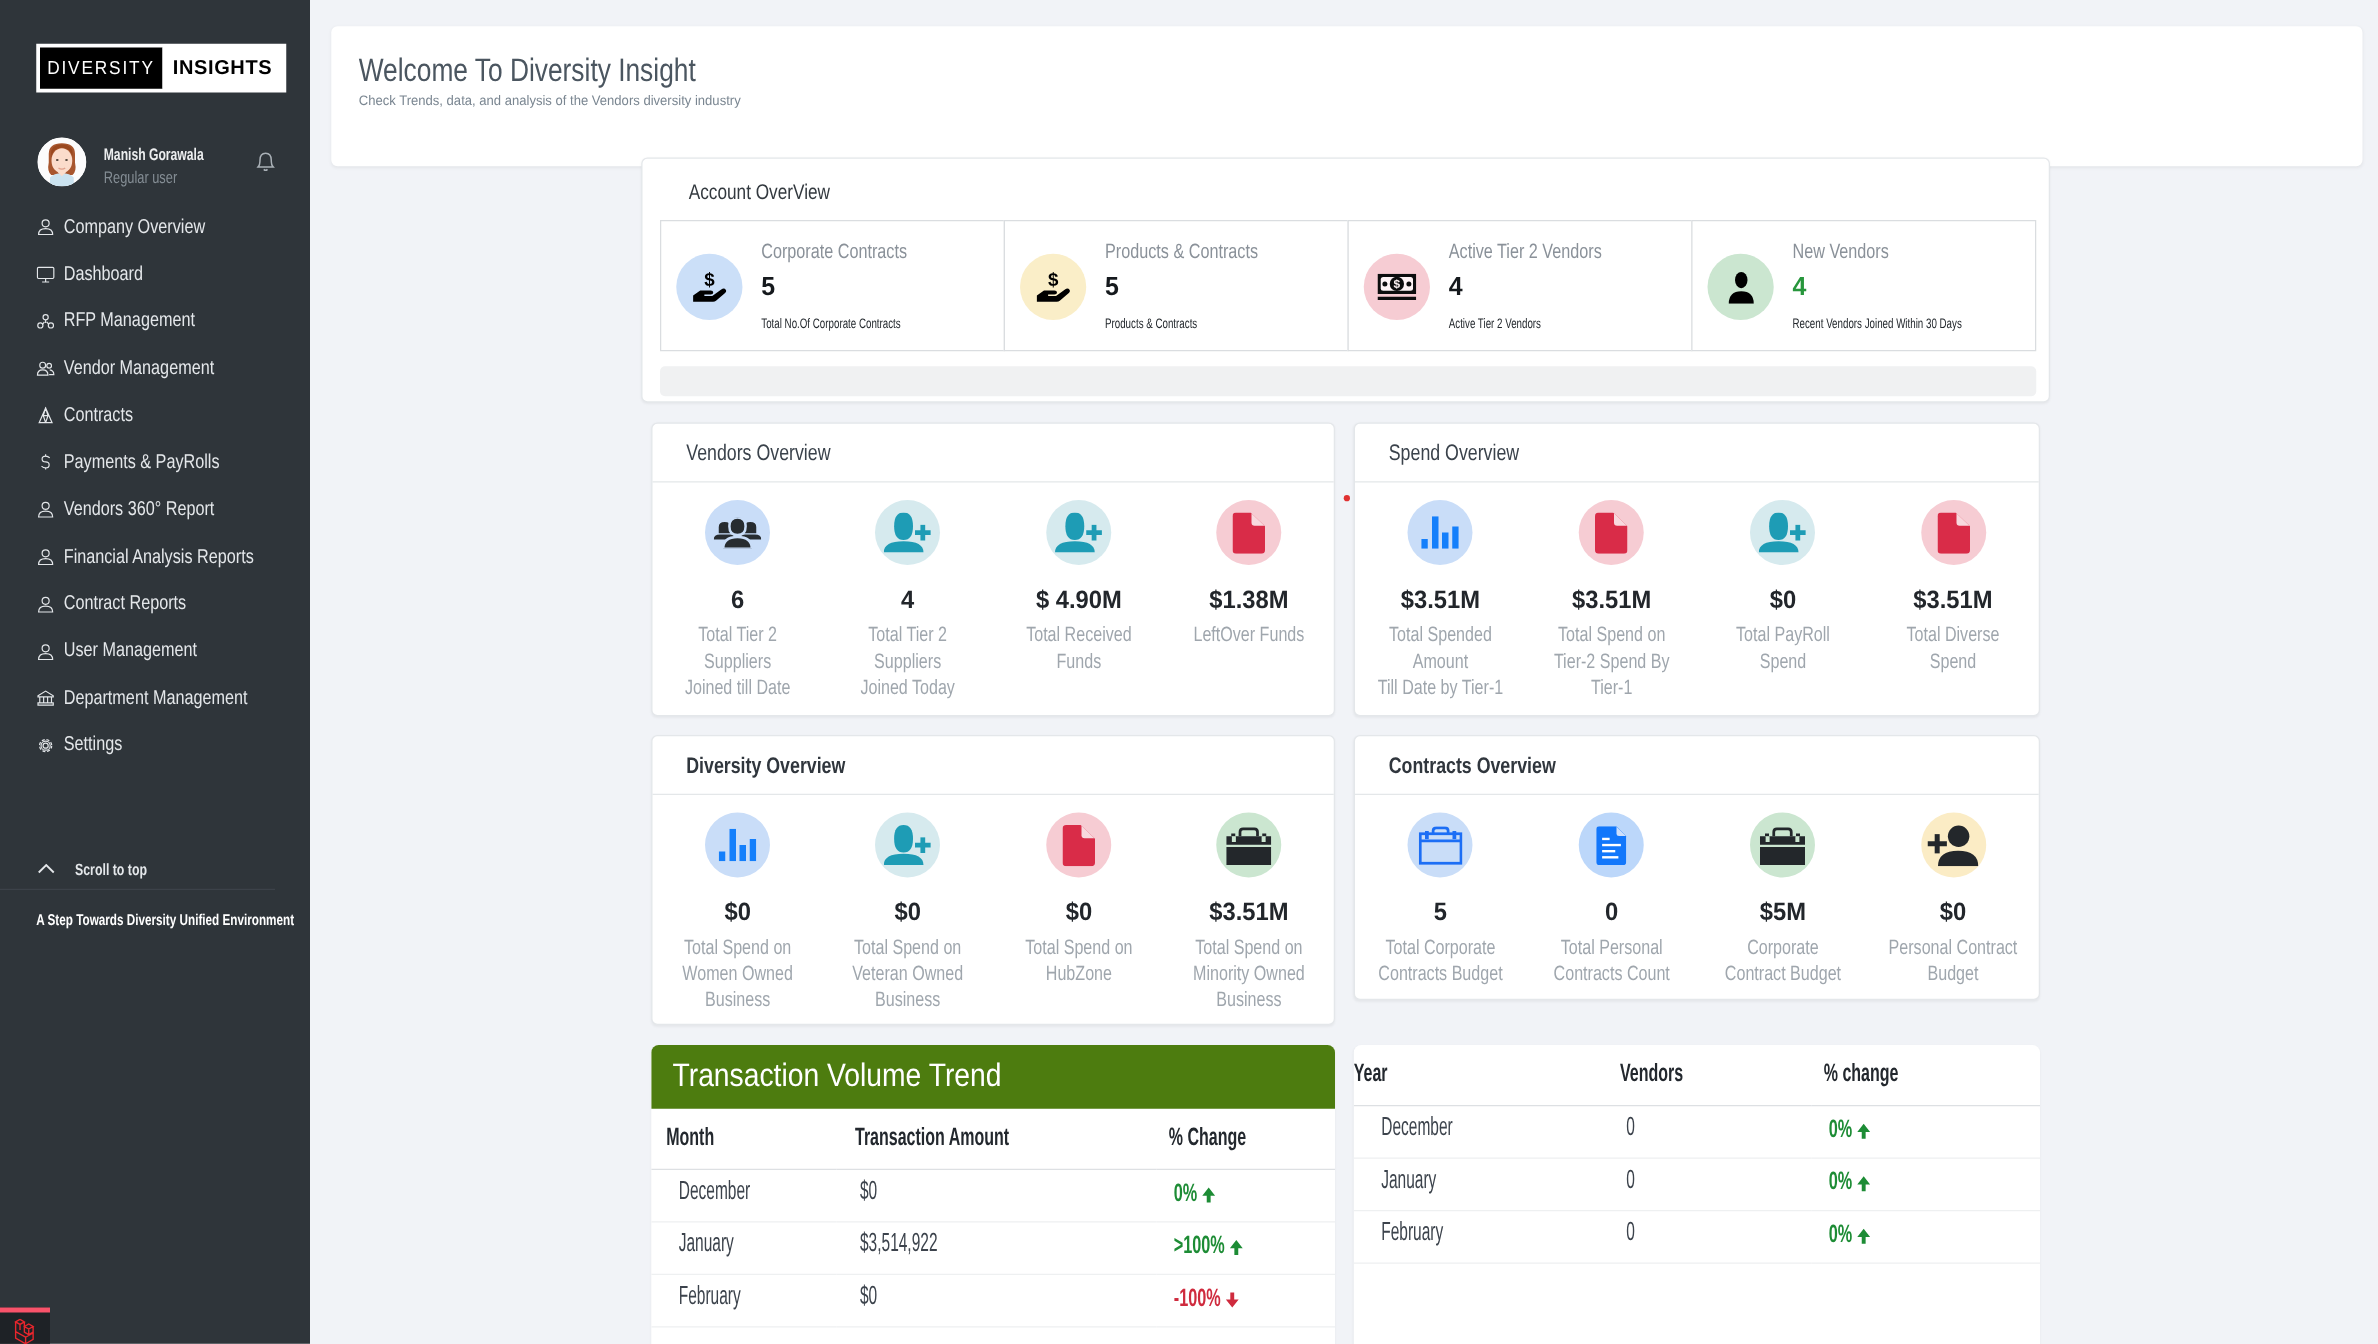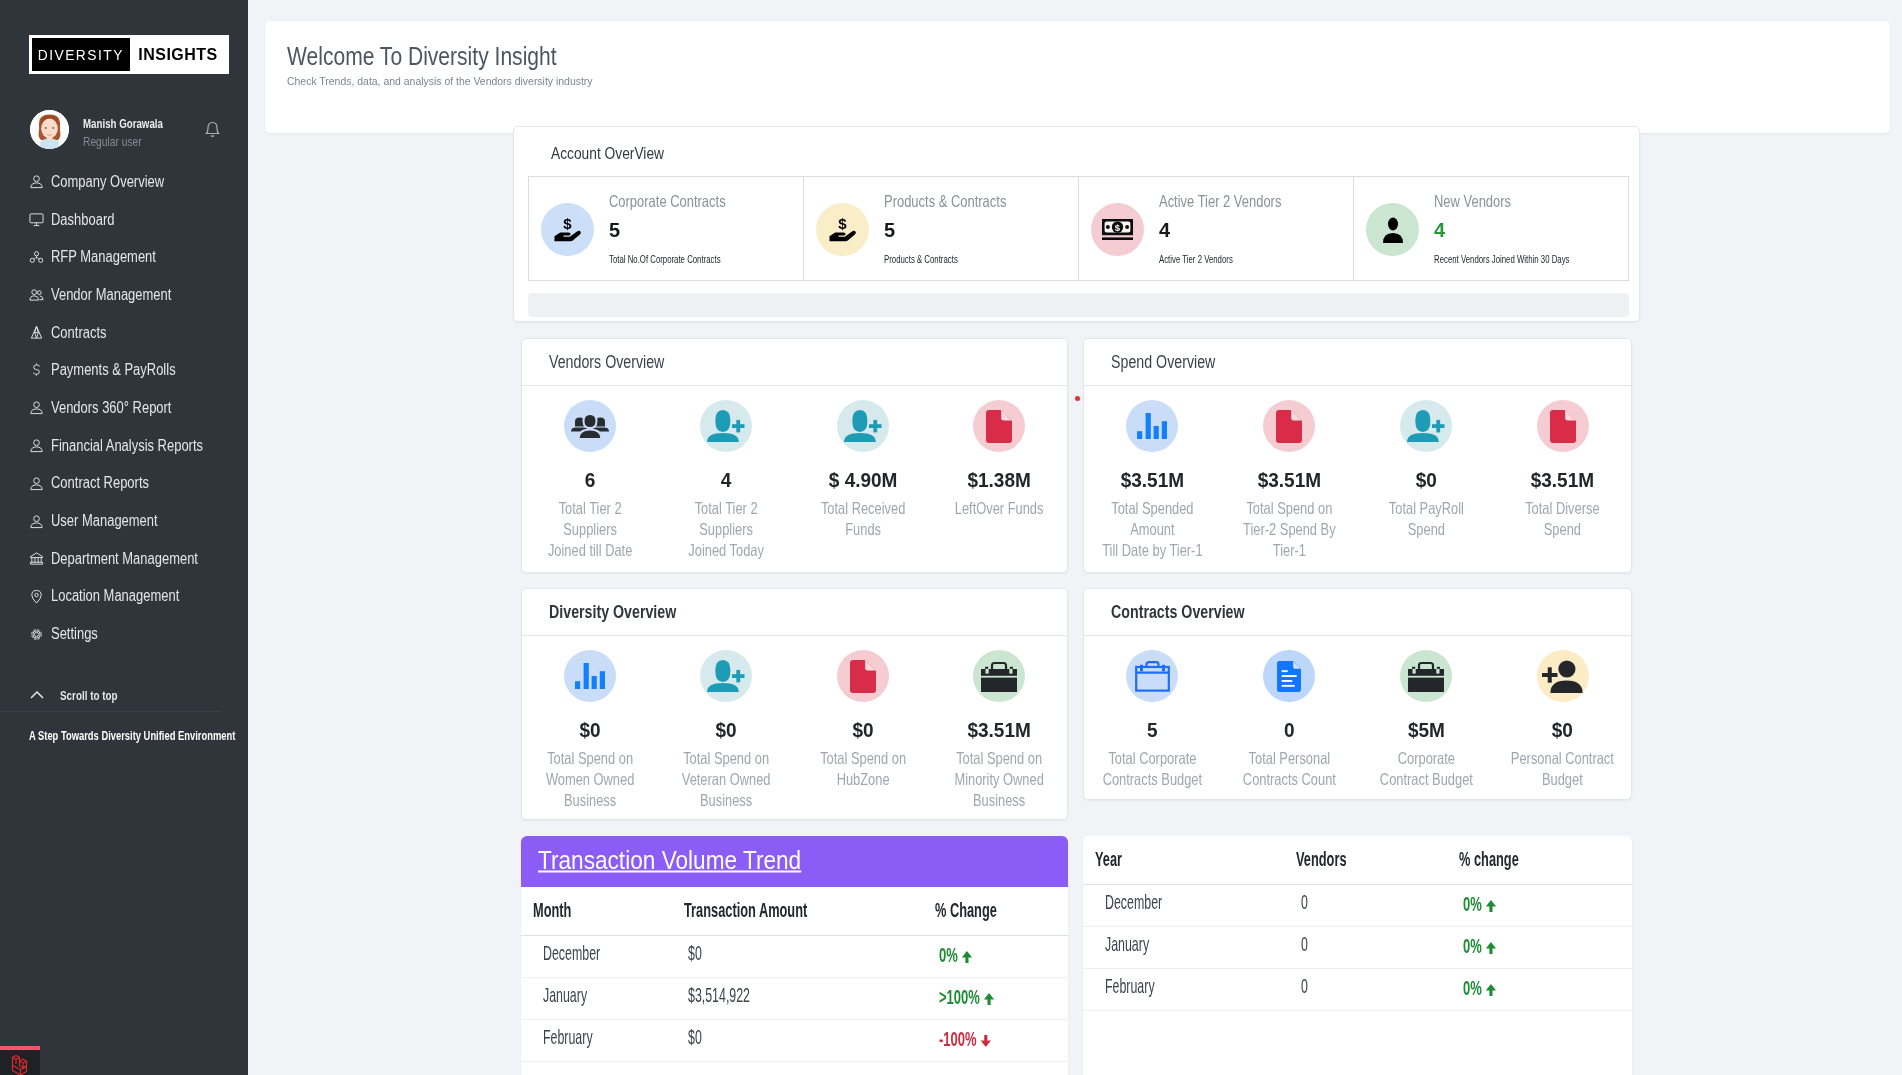--- a/index.html
+++ b/index.html
@@ -73,21 +73,21 @@
 .c-green { background:#cbe6d0; }
 .c-teal { background:#d6eaee; }
 .c-lblue { background:#c9ddf8; }
 
 
 .ttable { position:absolute; background:#fff; border-radius:6px; box-shadow:0 1px 2px rgba(0,0,0,0.05); overflow:hidden; }
 #trans { left:521px; top:836px; width:547px; height:250px; }
 #vct { left:1083px; top:836px; width:549px; height:250px; }
 .thead { height:51px; display:flex; align-items:center; color:#fff; font-size:26px; font-weight:500; }
 .thead .sx { transform:scaleX(0.87) translateY(-1.5px); }
-#trans .thead { background:#8b5cf6; padding-left:17px;text-decoration:underline; }
+#trans .thead { background:#4d7c0f; padding-left:17px; }
 #vct .thead { background:#b02a4a; padding-left:17px; }
 table { border-collapse:collapse; width:100%; }
 th { text-align:left; font-size:20px; color:#23282e; height:48px; font-weight:700; border-bottom:1px solid #dde0e3; }
 th .sx { transform:scaleX(0.64); }
 td { font-size:21px; color:#3c434c; height:42px; border-bottom:1px solid #eef0f1; }
 td .sx { transform:scaleX(0.59) translateY(-3px); }
 td.pct .sx { font-size:20px; transform:scaleX(0.65) translateY(-1.5px); }
 td.pct svg { vertical-align:-2px; }
 .grn { color:#1d8c35; font-weight:700; }
 .red { color:#cf2b3e; font-weight:700; }
@@ -196,27 +196,20 @@
         <span class="sx">User Management</span>
       </div>
     <div class="mitem">
         <svg viewBox="0 0 16 16" fill="none" stroke="#e4e7ea">
           <path d="M1.5 6 L8 2 L14.5 6 L14.5 7 L1.5 7 Z M3 7 L3 12 M6.3 7 L6.3 12 M9.7 7 L9.7 12 M13 7 L13 12 M1.5 12 L14.5 12 L14.5 14 L1.5 14 Z"></path>
         </svg>
         <span class="sx">Department Management</span>
       </div>
     <div class="mitem">
         <svg viewBox="0 0 16 16" fill="none" stroke="#e4e7ea">
-          <path d="M8 1.5 Q13 1.5 13 6.5 Q13 10 8 15 Q3 10 3 6.5 Q3 1.5 8 1.5 Z"></path>
-          <circle cx="8" cy="6.5" r="1.8"></circle>
-        </svg>
-        <span class="sx">Location Management</span>
-      </div>
-    <div class="mitem">
-        <svg viewBox="0 0 16 16" fill="none" stroke="#e4e7ea">
           <circle cx="8" cy="8" r="2.2"></circle>
           <circle cx="8" cy="8" r="5.2" stroke-dasharray="2.6 1.5"></circle>
           <circle cx="8" cy="8" r="3.9"></circle>
         </svg>
         <span class="sx">Settings</span>
       </div>
   </div>
   <div class="scrolltop">
       <svg width="14" height="8" viewBox="0 0 14 8" fill="none" stroke="#e4e7ea" stroke-width="1.5">
         <path d="M1 7 L7 1 L13 7"></path>
@@ -563,21 +556,21 @@
 
 <div class="ttable" id="vct">
   <table>
     <colgroup>
         <col style="width:201px">
         <col style="width:165px">
         <col style="width:183px">
       </colgroup>
     <tbody>
         <tr>
-          <th style="padding-left:12px"><span class="sx">Year</span></th>
+          <th style="padding-left:0"><span class="sx">Year</span></th>
           <th style="padding-left:12px"><span class="sx">Vendors</span></th>
           <th style="padding-left:10px"><span class="sx">% change</span></th>
         </tr>
     <tr>
           <td style="padding-left:22px"><span class="sx">December</span></td>
           <td style="padding-left:17px"><span class="sx">0</span></td>
           <td style="padding-left:14px" class="pct grn"><span class="sx">0% <svg width="18" height="13" viewBox="0 0 18 13">
                 <path d="M9 0.5 L16.9 7 L11.4 7 L11.4 12.5 L6.6 12.5 L6.6 7 L1.1 7 Z" fill="currentColor"></path>
               </svg></span></td>
         </tr>

